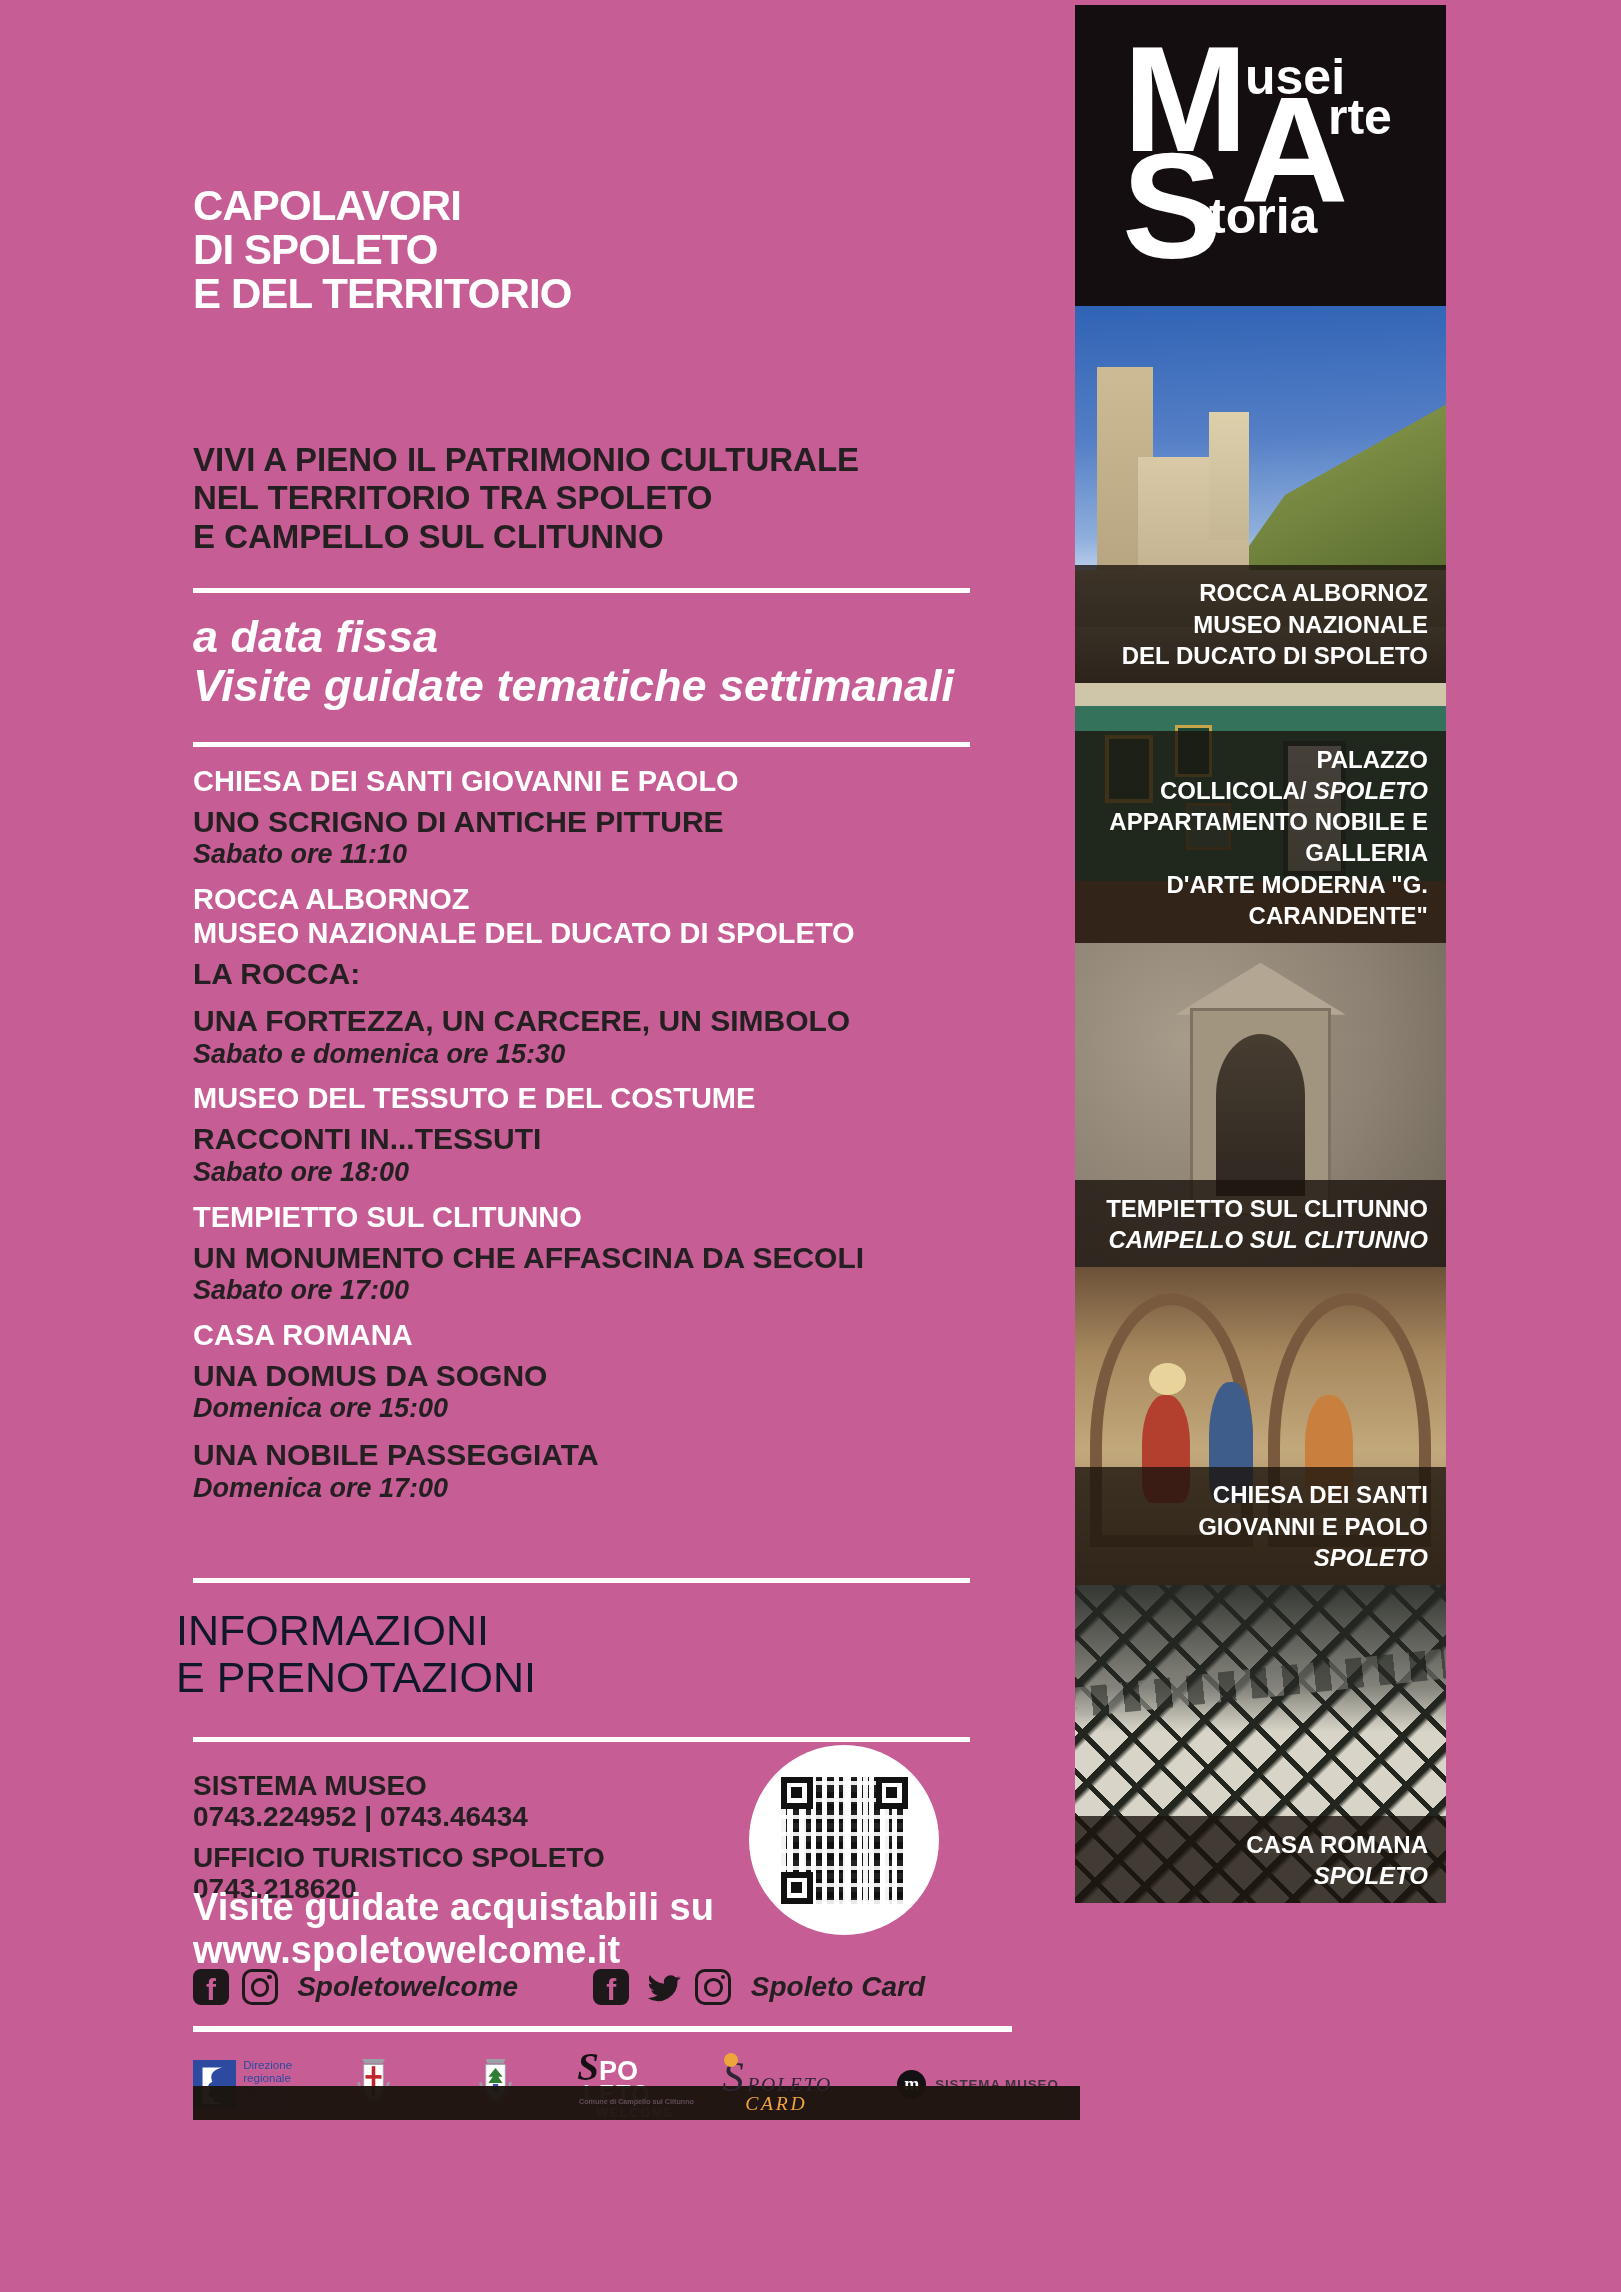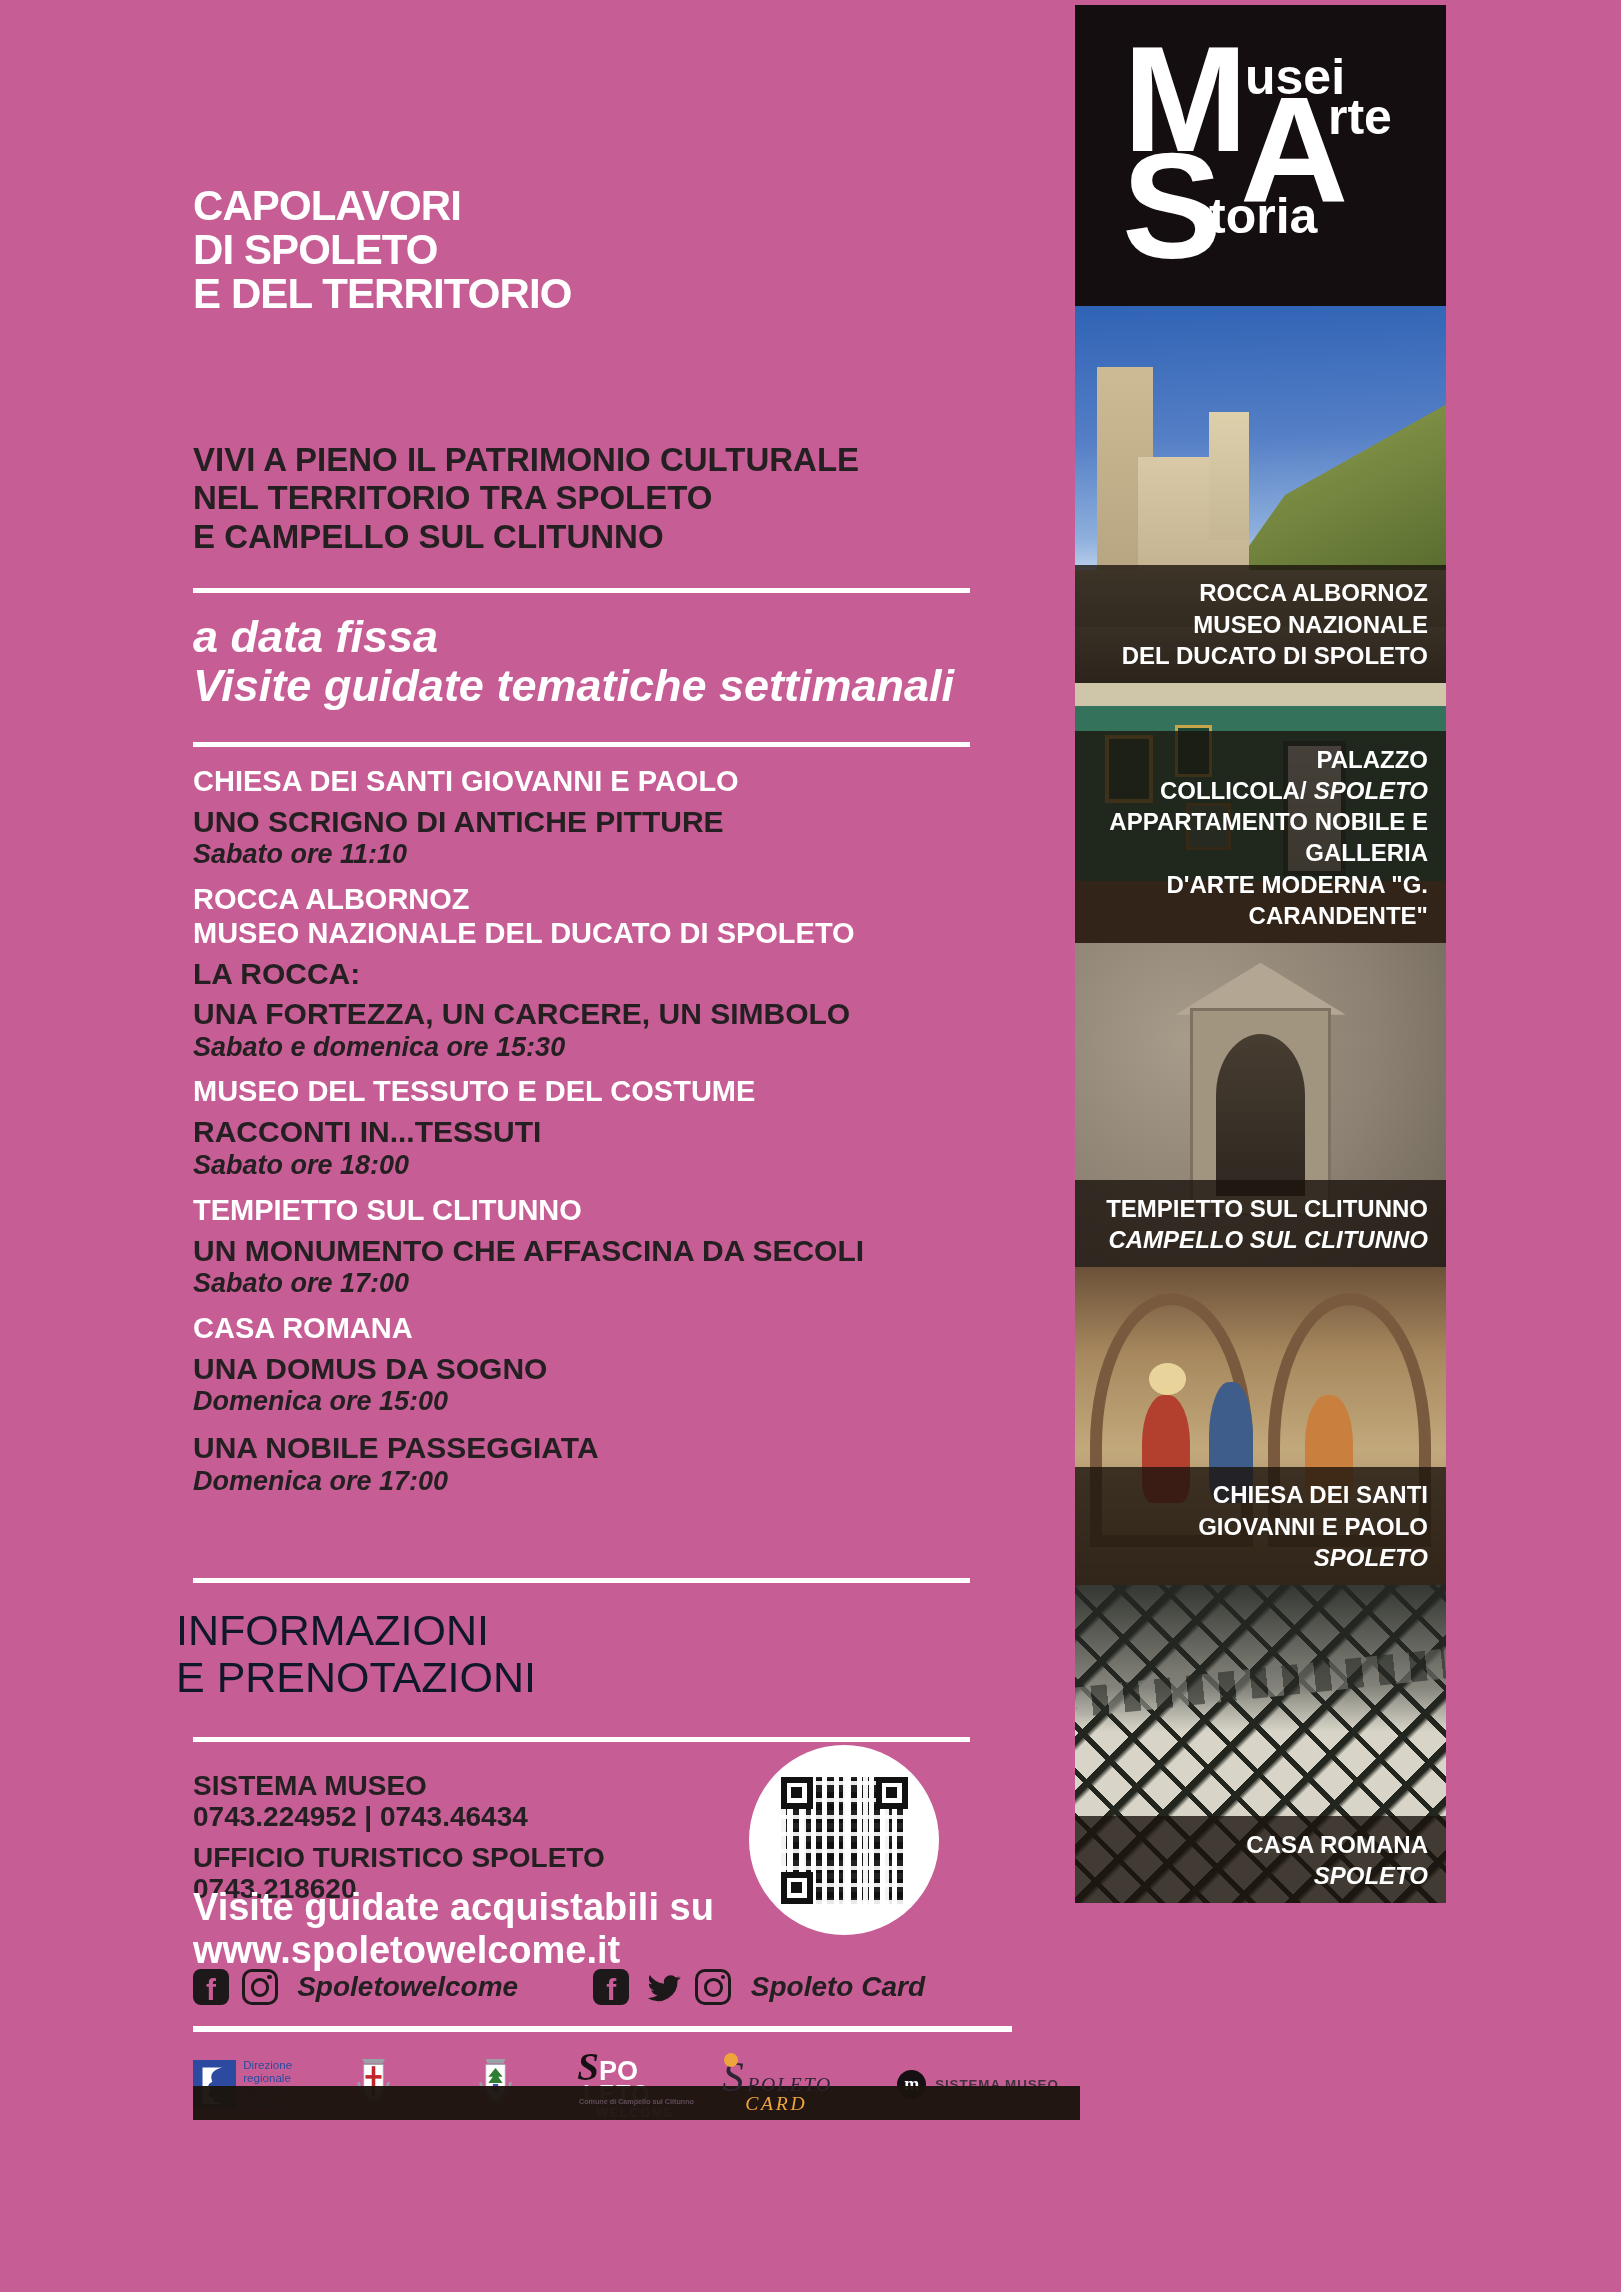--- a/index.html
+++ b/index.html
@@ -151,21 +151,21 @@
   <div class="abs events">
     <div class="event">
       <div class="venue">CHIESA DEI SANTI GIOVANNI E PAOLO</div>
       <div class="etitle">UNO SCRIGNO DI ANTICHE PITTURE</div>
       <div class="etime">Sabato ore 11:10</div>
     </div>
     <div class="event">
       <div class="venue">ROCCA ALBORNOZ</div>
       <div class="venue">MUSEO NAZIONALE DEL DUCATO DI SPOLETO</div>
       <div class="etitle">LA ROCCA:</div>
-      <div class="etitle" style="margin-top:5px">UNA FORTEZZA, UN CARCERE, UN SIMBOLO</div>
+      <div class="etitle" style="margin-top:12px">UNA FORTEZZA, UN CARCERE, UN SIMBOLO</div>
       <div class="etime">Sabato e domenica ore 15:30</div>
     </div>
     <div class="event">
       <div class="venue">MUSEO DEL TESSUTO E DEL COSTUME</div>
       <div class="etitle">RACCONTI IN...TESSUTI</div>
       <div class="etime">Sabato ore 18:00</div>
     </div>
     <div class="event">
       <div class="venue">TEMPIETTO SUL CLITUNNO</div>
       <div class="etitle">UN MONUMENTO CHE AFFASCINA DA SECOLI</div>

